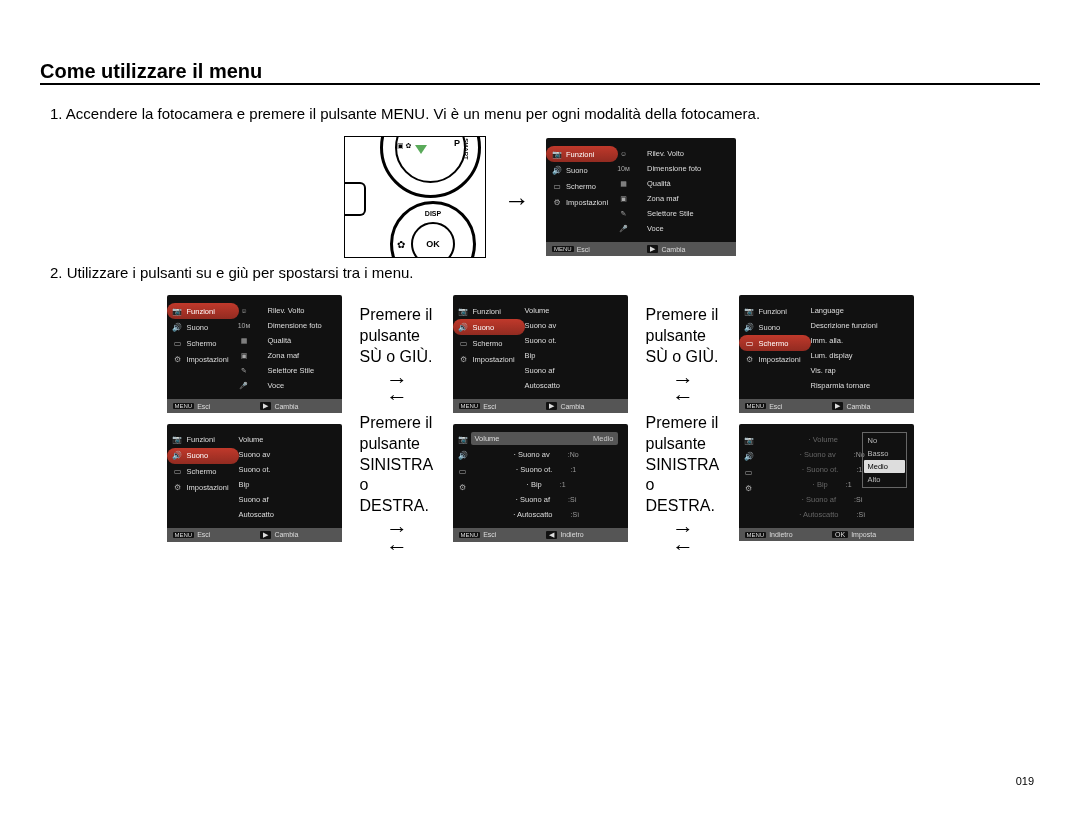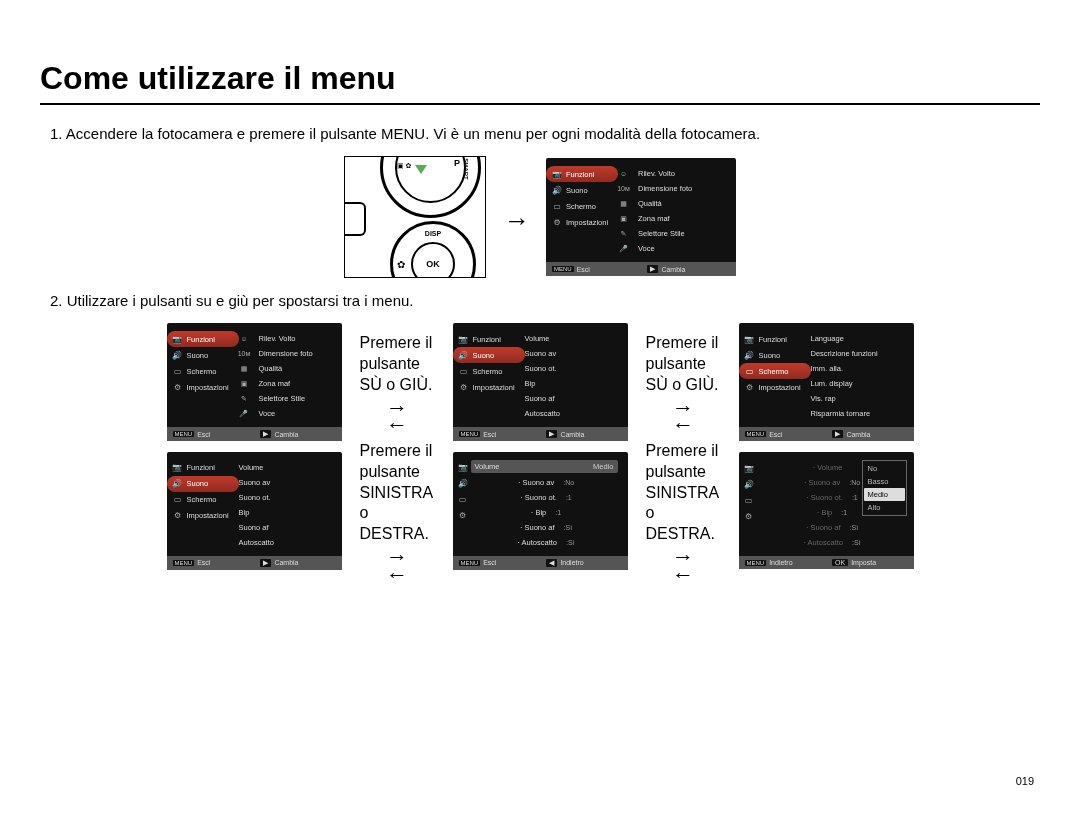--- a/index.html
+++ b/index.html
@@ -1,18 +1,18 @@
 <!DOCTYPE html>
 <html><head>
 <meta charset="utf-8">
 <style>
   html,body{margin:0;padding:0;background:#fff;color:#000;font-family:Arial,Helvetica,sans-serif}
   .page{width:1080px;height:815px;position:relative;box-sizing:border-box;padding:60px 40px 30px 40px}
-  .title{font-size:32px;font-weight:bold;border-bottom:2px solid #000;padding-bottom:6px;margin-bottom:20px}
-  .step{font-size:15px;margin:14px 0 14px 10px}
+  .title{font-size:20px;font-weight:bold;border-bottom:2px solid #000;padding-bottom:0;margin-bottom:20px}
+  .step{font-size:15px;margin:6px 0 14px 10px}
   .row{display:flex;align-items:center;justify-content:center;gap:18px}
   .arrow-h{font-size:26px;line-height:1;letter-spacing:-2px}
   .arrow-h::before{content:"→";display:block}
   .arrow-double{font-size:22px;text-align:center;line-height:0.8}
   .arrow-double::before{content:"→\A←";white-space:pre;display:block}
   .caption{font-size:16px;width:75px;text-align:left;line-height:1.3}
   
   .camera{width:140px;height:120px;border:1px solid #000;position:relative;overflow:hidden;background:#fff}
   .dial{position:absolute;top:-40px;left:35px;width:95px;height:95px;border:3px solid #000;border-radius:50%;background:#fff}
   .dial::before{content:"";position:absolute;inset:12px;border:2px solid #000;border-radius:50%}
@@ -29,21 +29,21 @@
   
   .screen{background:#111;width:190px;padding:8px 0 0 0;border-radius:2px}
   .screen.sm{width:175px}
   .menu-row{display:flex;align-items:stretch;font-size:7.5px;color:#ddd}
   .menu-left{width:72px;flex-shrink:0}
   .menu-right{flex:1;padding-right:8px}
   .mi{display:flex;align-items:center;padding:3px 6px;gap:4px}
   .mi .ic{width:10px;height:10px;display:flex;align-items:center;justify-content:center;font-size:8px;color:#aaa}
   .mi.sel{background:linear-gradient(#c0392b,#922b21);border-radius:9px;color:#fff}
   .mi.sel .ic{color:#fff}
-  .ri{display:flex;align-items:center;padding:3px 0;gap:9px}
+  .ri{display:flex;align-items:center;padding:3px 0;gap:18px}
   .ri .ic{width:11px;height:9px;display:flex;align-items:center;justify-content:center;font-size:7px;color:#aaa}
   .ri.val{justify-content:center}
   .ri.val .v{color:#999;font-size:7px}
   .ri.head{background:#555;border-radius:2px;padding:2px 4px;margin:0 2px 2px -2px;justify-content:space-between}
   .ri.head .v{color:#ccc}
   .opt{padding:2px 4px;font-size:7.5px;color:#bbb}
   .opt.sel{background:#ddd;color:#000;border-radius:1px}
   .opt-frame{border:1px solid #666;margin:0 5px;padding:1px}
   .bottom-bar{display:flex;background:#555;font-size:7px;color:#ddd;margin-top:6px}
   .bottom-bar div{flex:1;display:flex;align-items:center;gap:3px;padding:3px 6px}

